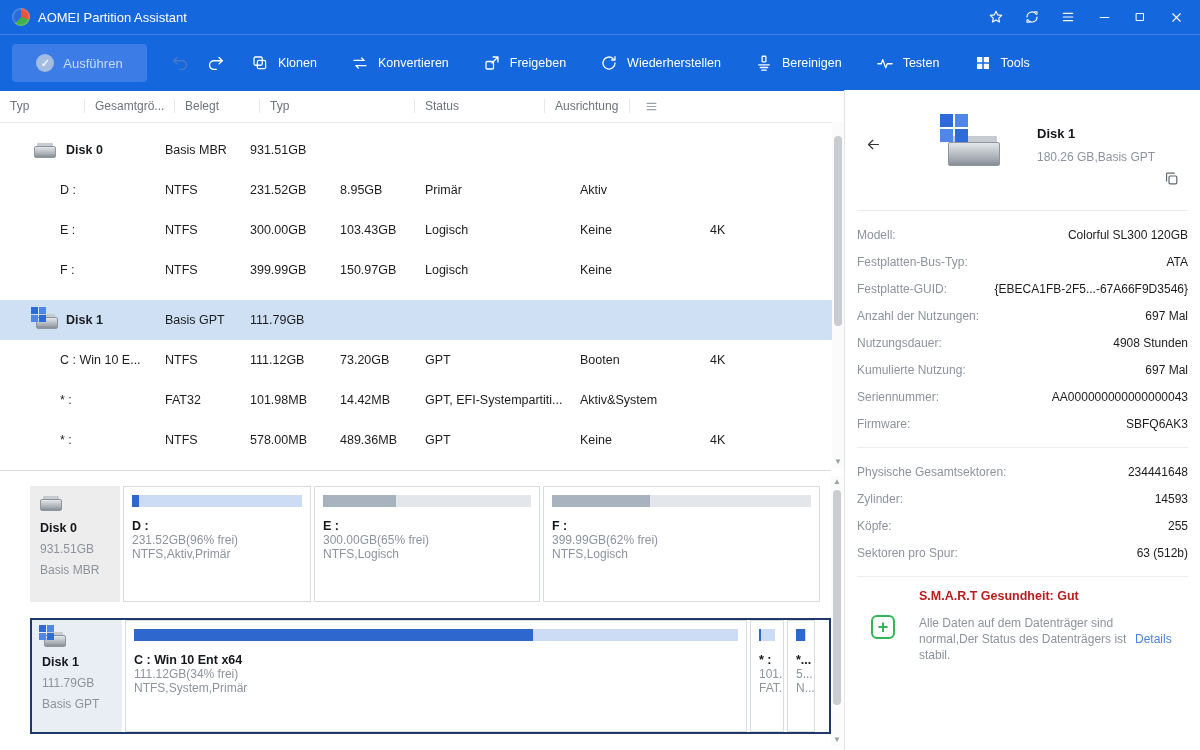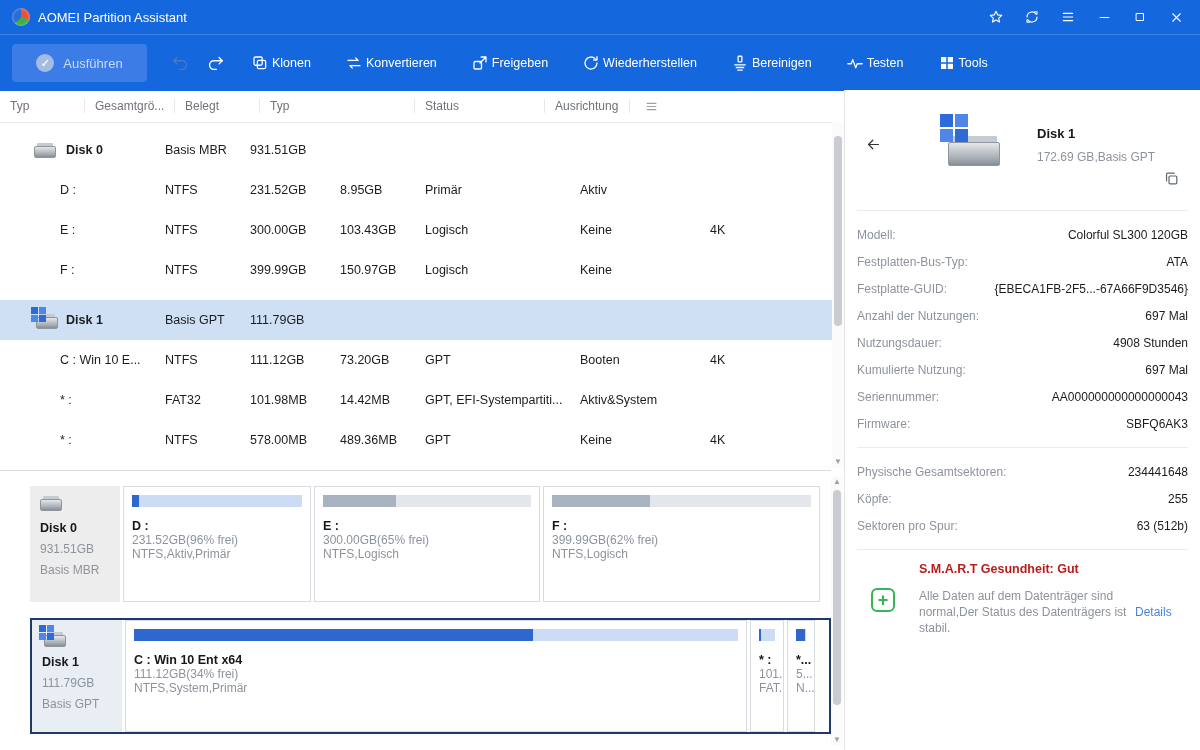--- a/index.html
+++ b/index.html
@@ -20,21 +20,21 @@
            border-top:1px solid rgba(255,255,255,.18);}
   .exec-btn{width:135px;height:38px;background:#3c7ce6;border-radius:4px;display:flex;align-items:center;
             justify-content:center;gap:9px;color:#c9dcf7;font-size:13px;cursor:pointer;}
   .exec-check{width:18px;height:18px;border-radius:50%;background:#a3bcdf;color:#eef4fc;font-size:11px;
               display:flex;align-items:center;justify-content:center;font-weight:bold;}
   .undoredo{display:flex;gap:16px;margin:0 26px 0 24px;align-items:center;}
   .ur{cursor:pointer;display:flex;}
   .ur.undo{color:#4d78c4;}
   .ur.redo{color:#ffffff;}
   .tool-items{display:flex;align-items:center;}
-  .tool-item{display:flex;align-items:center;gap:3px;color:#fff;font-size:12.5px;margin-right:34px;cursor:pointer;white-space:nowrap;}
+  .tool-item{display:flex;align-items:center;gap:9px;color:#fff;font-size:12.5px;margin-right:34px;cursor:pointer;white-space:nowrap;}
   .ticon{display:inline-flex;align-items:center;justify-content:center;}
 
   
   .main{position:absolute;top:90px;left:0;right:0;bottom:0;display:flex;}
   .left{width:845px;position:relative;border-right:1px solid #e4e4e4;box-sizing:border-box;}
   .right{flex:1;position:relative;background:#fff;}
 
   
   .thead{height:32px;display:flex;align-items:center;border-bottom:1px solid #ececec;color:#6e737b;font-size:12px;}
   .th{box-sizing:border-box;padding-left:10px;position:relative;height:100%;display:flex;align-items:center;white-space:nowrap;overflow:hidden;}
@@ -479,21 +479,21 @@
               <i class="hd-b"></i>
             </span>
           <span class="winsq">
               <i></i>
               <i></i>
               <i></i>
               <i></i>
             </span>
         </span>
         <div class="rtitle">Disk 1</div>
-        <div class="rsub">172.69 GB,Basis GPT</div>
+        <div class="rsub">180.26 GB,Basis GPT</div>
         <span class="copy">
             <svg width="17" height="17" viewBox="0 0 24 24" fill="none" stroke="currentColor" stroke-width="1.7" stroke-linecap="round" stroke-linejoin="round">
               <rect x="8.5" y="8.5" width="11" height="11" rx="1.5"></rect>
               <path d="M5 15.5V6a1.5 1.5 0 0 1 1.5-1.5H16"></path>
             </svg>
           </span>
       </div>
       <div class="rdivider"></div>
       <div id="detail-groups">
           <div class="rgroup">
@@ -528,20 +528,24 @@
             <div class="drow">
               <span class="dl">Firmware:</span>
               <span class="dv">SBFQ6AK3</span>
             </div>
           </div>
           <div class="rdivider"></div>
           <div class="rgroup">
             <div class="drow">
               <span class="dl">Physische Gesamtsektoren:</span>
               <span class="dv">234441648</span>
+            </div>
+            <div class="drow">
+              <span class="dl">Zylinder:</span>
+              <span class="dv">14593</span>
             </div>
             <div class="drow">
               <span class="dl">Köpfe:</span>
               <span class="dv">255</span>
             </div>
             <div class="drow">
               <span class="dl">Sektoren pro Spur:</span>
               <span class="dv">63 (512b)</span>
             </div>
           </div>

